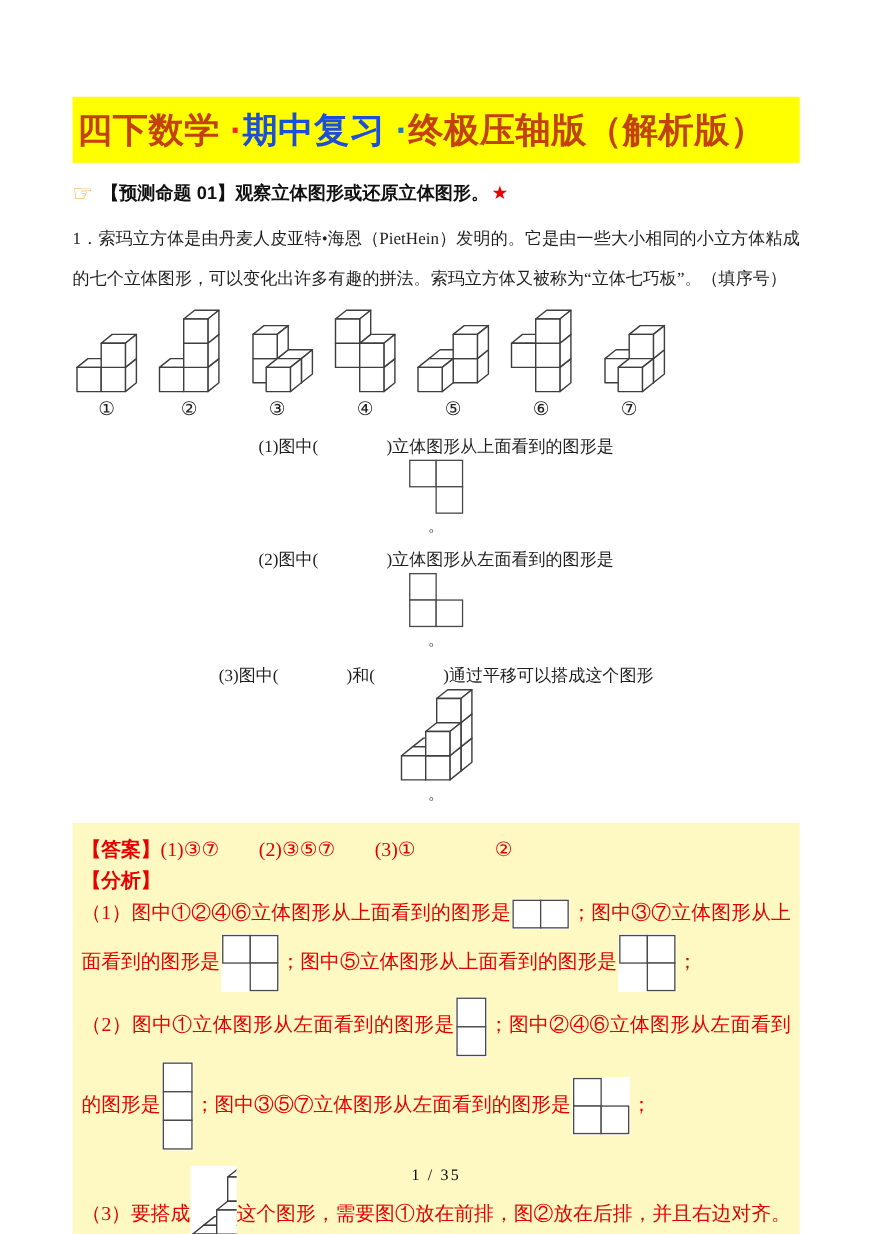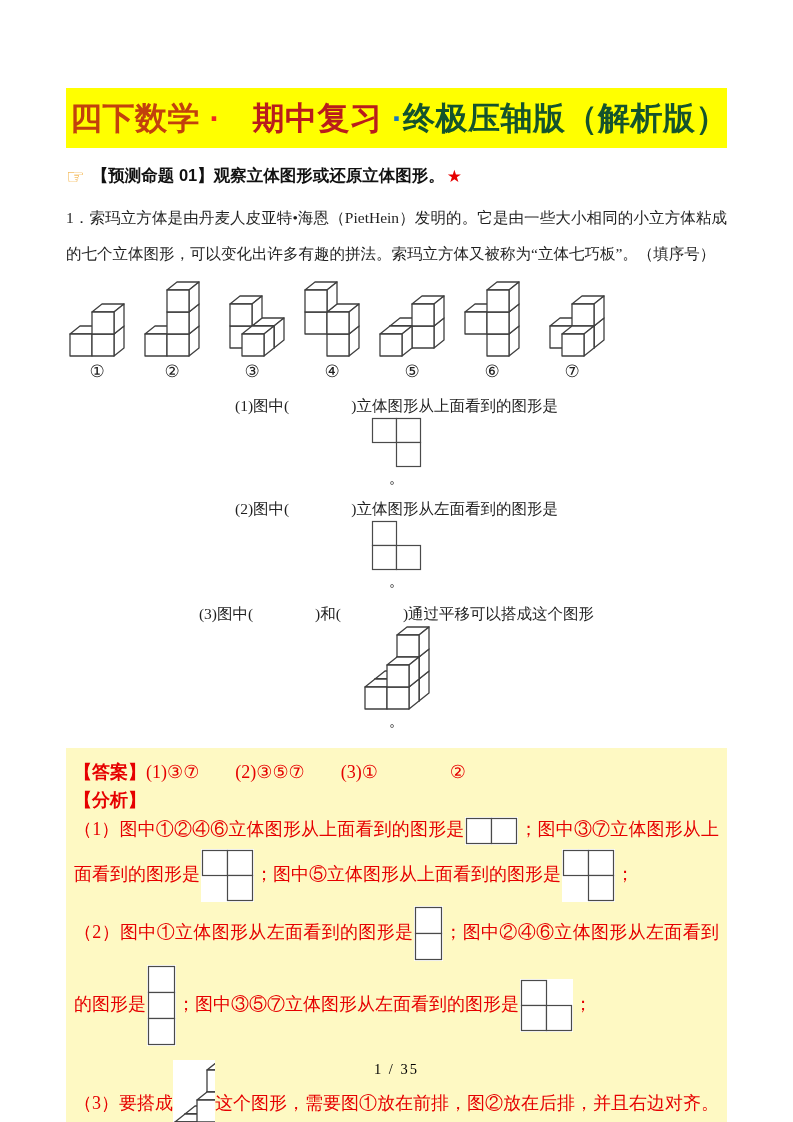--- a/index.html
+++ b/index.html
@@ -41,21 +41,21 @@
 
   .footer{position:absolute;left:0;bottom:44px;width:100%;text-align:center;
           font-size:14.5px;color:#000000;letter-spacing:2px;}
 </style>
 </head>
 <body>
 
 <div class="page">
   <div class="inner">
 
-    <div class="title-band" id="title-band"><span style="color: #c2410c;">四下数学</span><span style="color: rgb(238, 42, 32);"> ·</span><span style="color: #b91c1c; margin-left: 32px;">期中复习</span><span style="color: rgb(24, 121, 190);"> ·</span><span style="color: #14532d; font-family: Liberation Mono, monospace;">终极压轴版（解析版）</span></div>
+    <div class="title-band" id="title-band"><span style="color: #c2410c;">四下数学</span><span style="color: rgb(238, 42, 32);"> ·</span><span style="color: #1d4ed8;">期中复习</span><span style="color: rgb(24, 121, 190);"> ·</span><span style="color: #c2410c; font-family: Liberation Mono, monospace;">终极压轴版（解析版）</span></div>
 
     <div class="sec-header">
       <span class="pointer">☞</span>
       <span>【预测命题 01】观察立体图形或还原立体图形。</span>
       <span class="star">★</span>
     </div>
 
     <p class="intro">1．索玛立方体是由丹麦人皮亚特•海恩（PietHein）发明的。它是由一些大小相同的小立方体粘成的七个立体图形，可以变化出许多有趣的拼法。索玛立方体又被称为“立体七巧板”。（填序号）</p>
 
     <div class="figrow">

